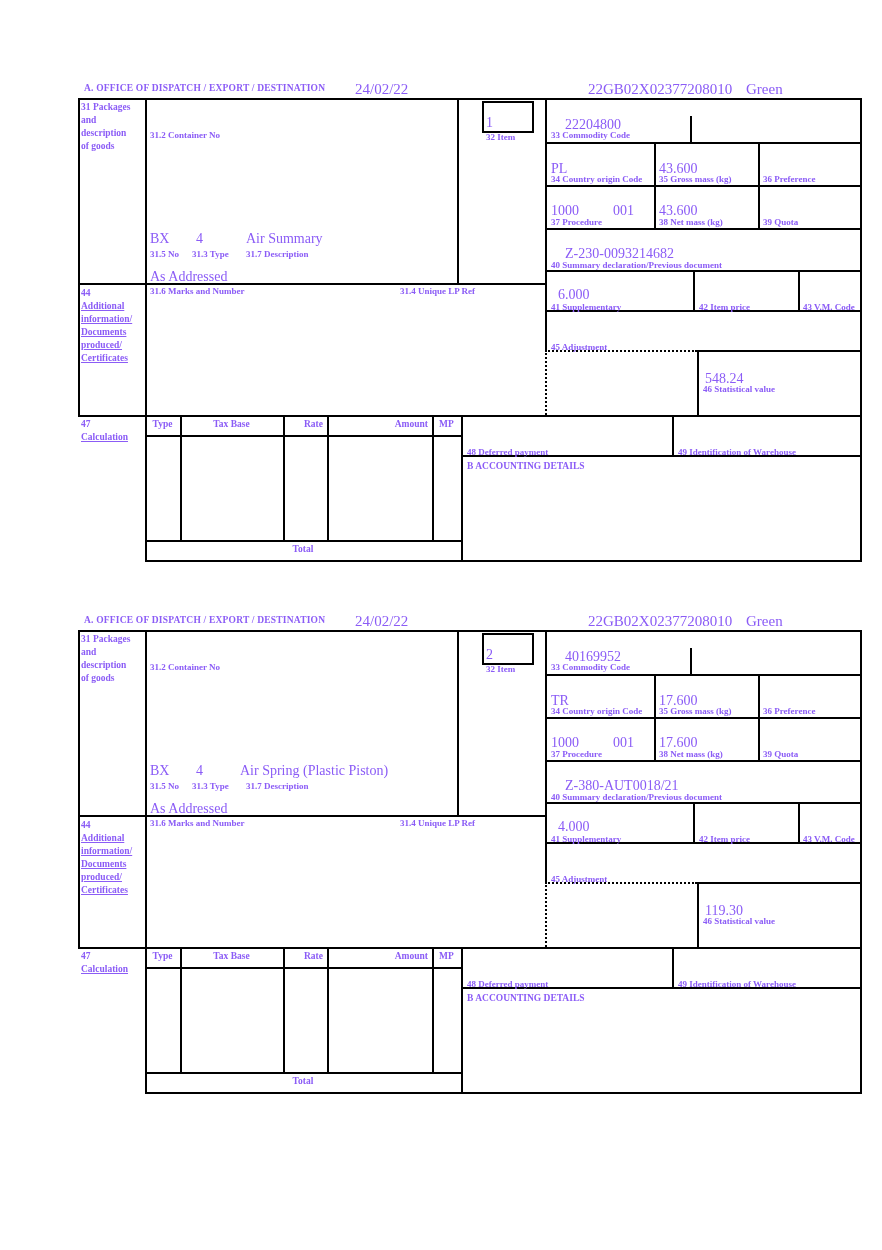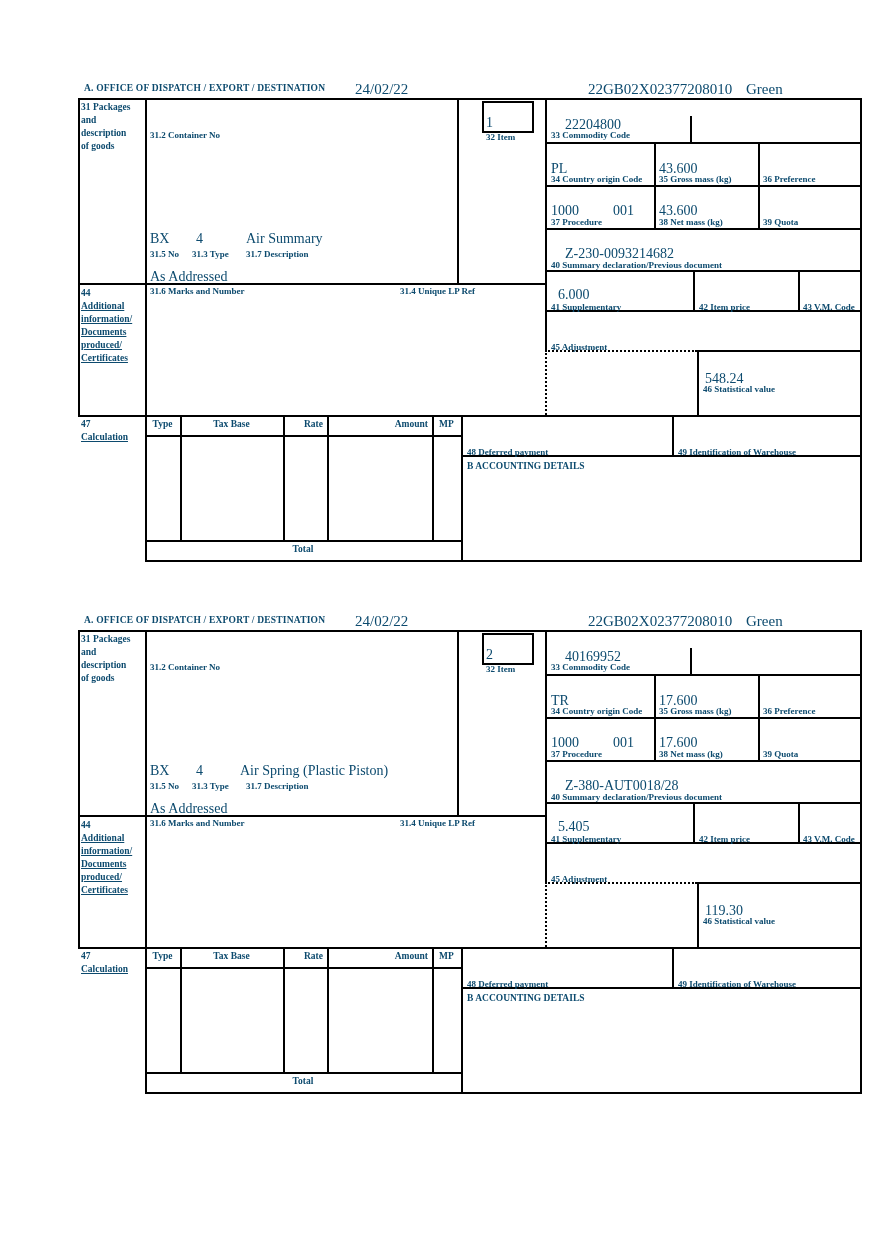--- a/index.html
+++ b/index.html
@@ -1,17 +1,17 @@
 <!DOCTYPE html>
 <html><head>
 <meta charset="utf-8">
 <style>
   html,body{margin:0;padding:0;background:#fff;}
   .page{position:relative;width:882px;height:1250px;background:#ffffff;overflow:hidden;
-        font-family:"Liberation Serif","DejaVu Serif",serif;color:#0c4a6e;}
+        font-family:"Liberation Serif","DejaVu Serif",serif;color:#8b5cf6;}
   .form{position:absolute;left:0;width:882px;height:482px;}
   .b{position:absolute;box-sizing:border-box;}
   .hl{height:0;border-top:2px solid #000;}
   .vl{width:0;border-left:2px solid #000;}
   .dhl{height:0;border-top:2px dotted #000;}
   .dvl{width:0;border-left:2px dotted #000;}
   .ibox{border:2px solid #000;}
   .lbl{font-weight:bold;font-size:9px;line-height:1.15;white-space:nowrap;margin-top:28px;}
   .lbl2{font-weight:bold;font-size:9.5px;line-height:1.25;white-space:nowrap;}
   .val{font-size:14px;line-height:1.15;white-space:nowrap;}
@@ -202,23 +202,23 @@
     <div class="b lbl" style="left:659px;top:66px">35 Gross mass (kg)</div>
     <div class="b val" style="left:659px;top:81px">17.600</div>
     <div class="b lbl" style="left:763px;top:66px">36 Preference</div>
     <div class="b lbl" style="left:551px;top:109px">37 Procedure</div>
     <div class="b val" style="left:551px;top:123px">1000</div>
     <div class="b val" style="left:613px;top:123px">001</div>
     <div class="b lbl" style="left:659px;top:109px">38 Net mass (kg)</div>
     <div class="b val" style="left:659px;top:123px">17.600</div>
     <div class="b lbl" style="left:763px;top:109px">39 Quota</div>
     <div class="b lbl" style="left:551px;top:152px">40 Summary declaration/Previous document</div>
-    <div class="b val" style="left:565px;top:166px">Z-380-AUT0018/28</div>
+    <div class="b val" style="left:565px;top:166px">Z-380-AUT0018/21</div>
     <div class="b lbl" style="left:551px;top:194px">41 Supplementary</div>
-    <div class="b val" style="left:558px;top:207px">5.405</div>
+    <div class="b val" style="left:558px;top:207px">4.000</div>
     <div class="b lbl" style="left:699px;top:194px">42 Item price</div>
     <div class="b lbl" style="left:803px;top:194px">43 V.M. Code</div>
     <div class="b lbl" style="left:551px;top:234px">45 Adjustment</div>
     <div class="b lbl" style="left:703px;top:276px">46 Statistical value</div>
     <div class="b val" style="left:705px;top:291px">119.30</div>
 
     <div class="b lbl2 ctr" style="left:145px;top:339px;width:35px">Type</div>
     <div class="b lbl2 ctr" style="left:180px;top:339px;width:103px">Tax Base</div>
     <div class="b lbl2 rgt" style="left:283px;top:339px;width:44px">Rate</div>
     <div class="b lbl2 rgt" style="left:327px;top:339px;width:105px">Amount</div>

